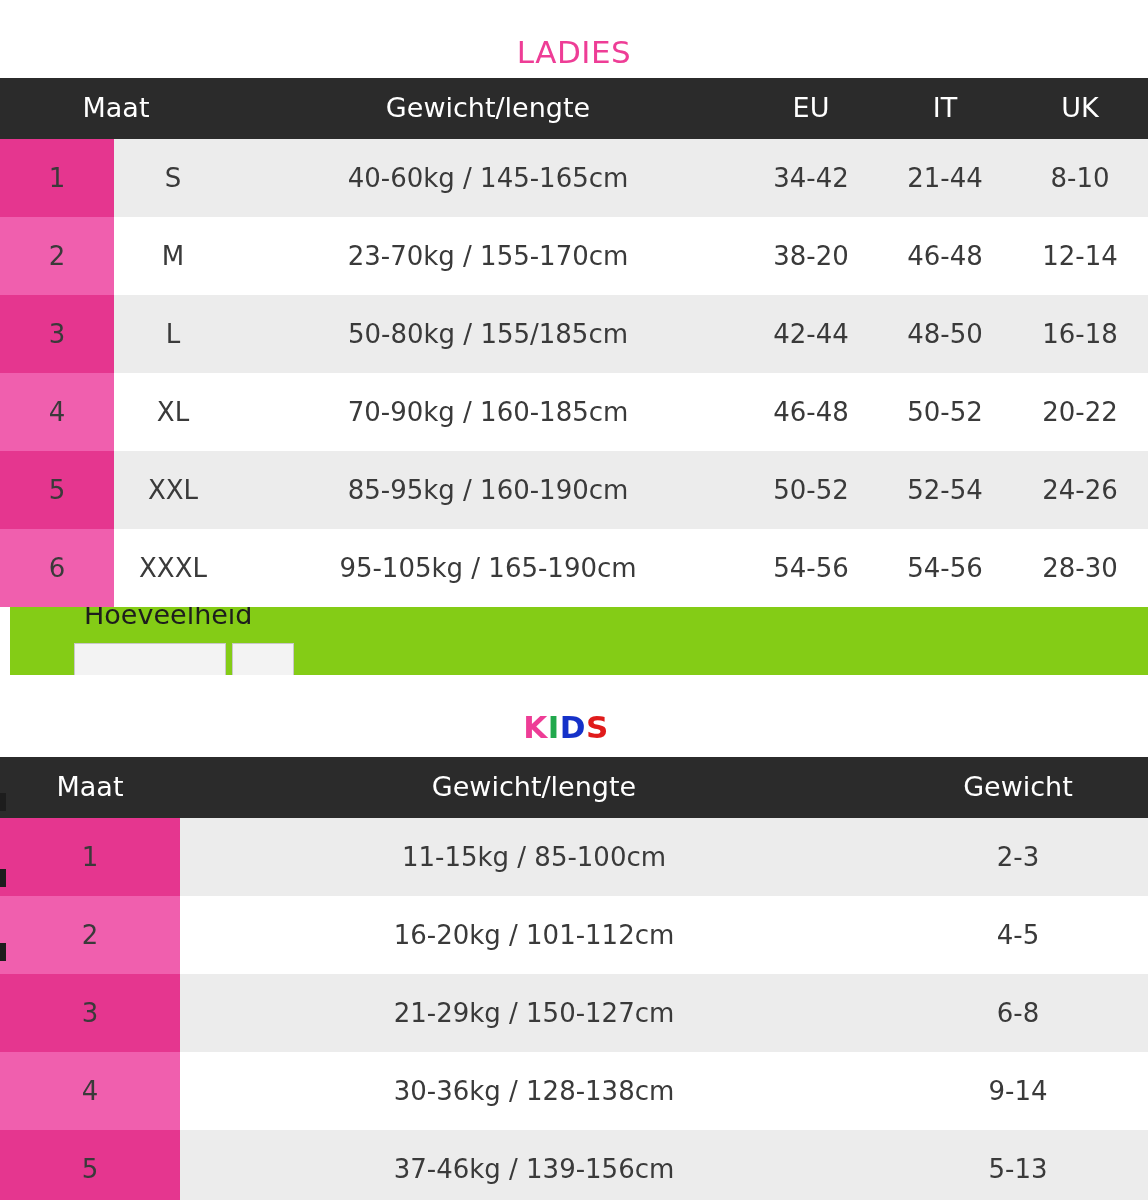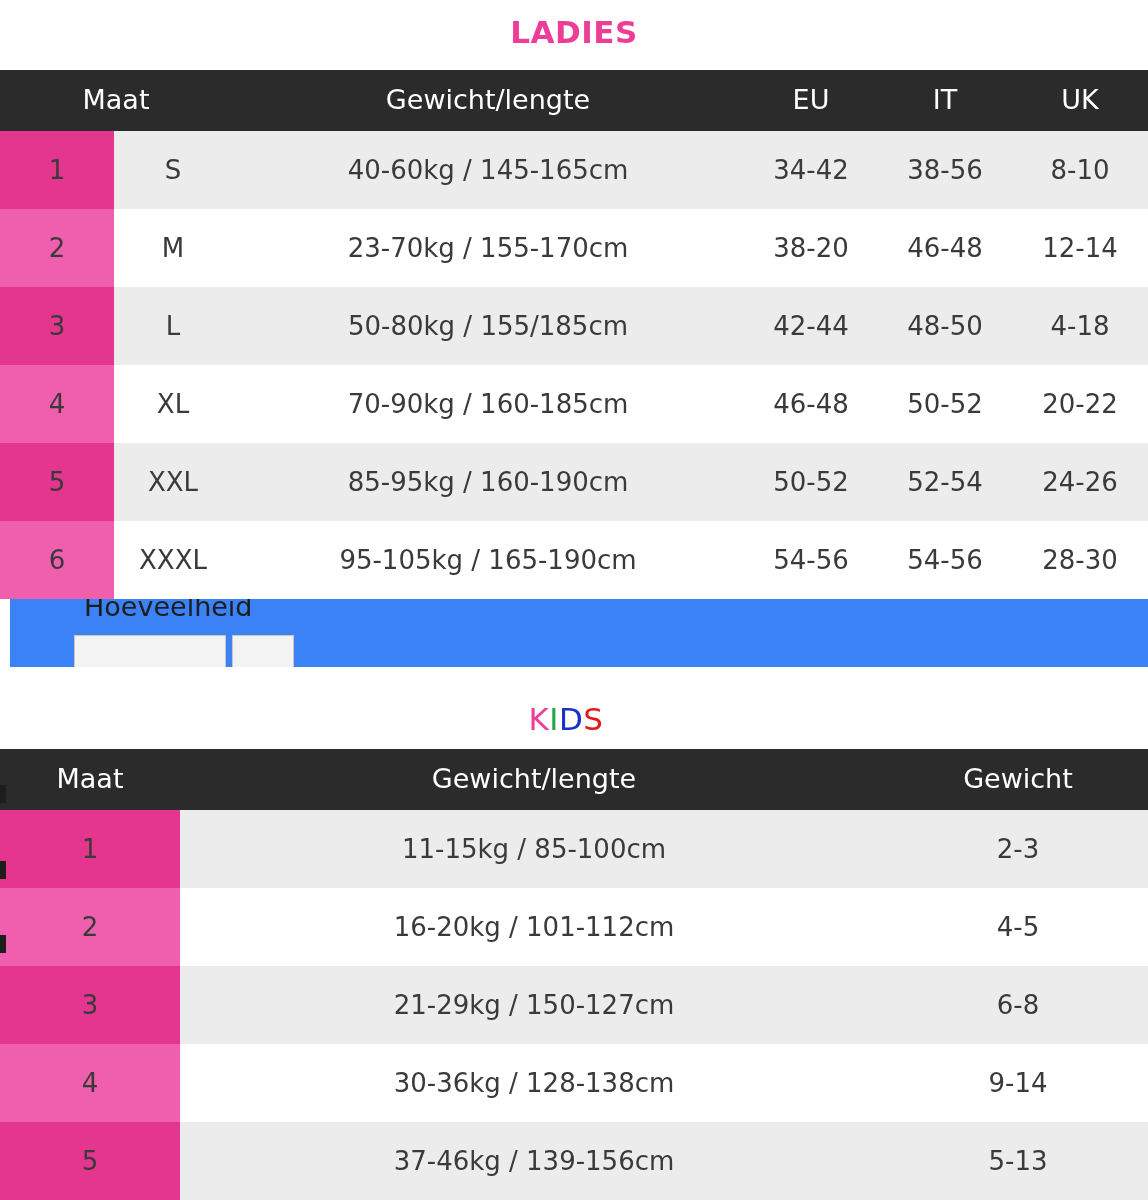--- a/index.html
+++ b/index.html
@@ -12,25 +12,26 @@
     height: 1200px;
     font-family: "DejaVu Sans", "Liberation Sans", sans-serif;
     overflow: hidden;
     position: relative;
   }
 
   
   .ladies-title {
     text-align: center;
     color: #ee3d96;
-    font-weight: bold;
+    font-weight: normal;
     font-size: 31px;
     letter-spacing: 0.5px;
-    padding: 14px 0 20px 0;
-    background: #ffffff;
+    padding: 14px 0 8px 0;
+    background: #ffffff;
+    margin-top: 20px;
   }
 
   .table-block {
     width: 1148px;
   }
 
   table.sizes {
     border-collapse: collapse;
     width: 100%;
     table-layout: fixed;
@@ -79,21 +80,21 @@
     background: #ffffff;
   }
   tr td:not(.num) {
     background: #ececec;
   }
 
   
   .ladies-underlay {
     position: relative;
     height: 78px;
-    background: #3b82f6;
+    background: #84cc16;
     overflow: hidden;
   }
   .underlay-label {
     position: absolute;
     left: 84px;
     top: -8px;
     font-size: 27px;
     color: #1d1d1d;
   }
   .underlay-box {
@@ -132,21 +133,21 @@
   }
 
   .gap-white {
     height: 14px;
     background: #ffffff;
   }
 
   
   .kids-title {
     text-align: center;
-    font-weight: normal;
+    font-weight: bold;
     font-size: 31px;
     padding: 10px 16px 12px 0;
     background: #ffffff;
     letter-spacing: 0.5px;
   }
   .kids-title span { display: inline; }
 
   .kids-rowwrap {
     position: relative;
   }
@@ -182,38 +183,38 @@
         <th>IT</th>
         <th>UK</th>
       </tr>
     </thead>
     <tbody>
       <tr>
         <td class="num">1</td>
         <td>S</td>
         <td>40-60kg / 145-165cm</td>
         <td>34-42</td>
-        <td>38-56</td>
+        <td>21-44</td>
         <td>8-10</td>
       </tr>
       <tr class="alt">
         <td class="num">2</td>
         <td>M</td>
         <td>23-70kg / 155-170cm</td>
         <td>38-20</td>
         <td>46-48</td>
         <td>12-14</td>
       </tr>
       <tr>
         <td class="num">3</td>
         <td>L</td>
         <td>50-80kg / 155/185cm</td>
         <td>42-44</td>
         <td>48-50</td>
-        <td>4-18</td>
+        <td>16-18</td>
       </tr>
       <tr class="alt">
         <td class="num">4</td>
         <td>XL</td>
         <td>70-90kg / 160-185cm</td>
         <td>46-48</td>
         <td>50-52</td>
         <td>20-22</td>
       </tr>
       <tr>

